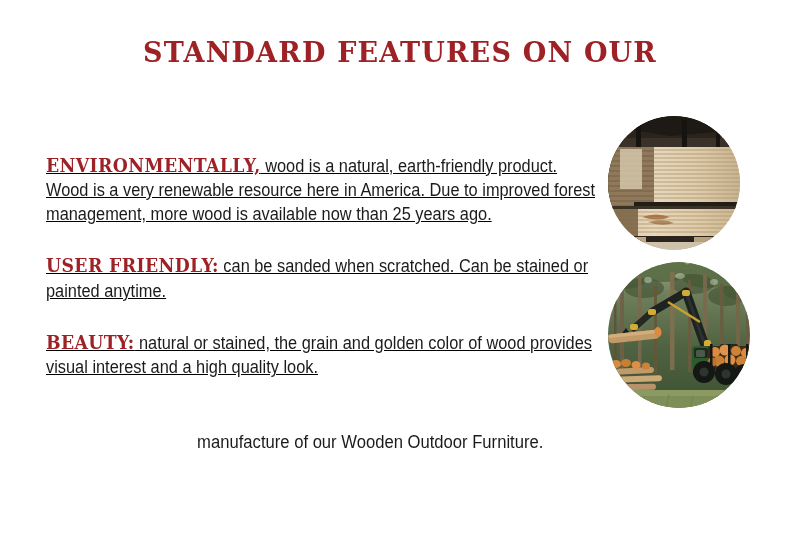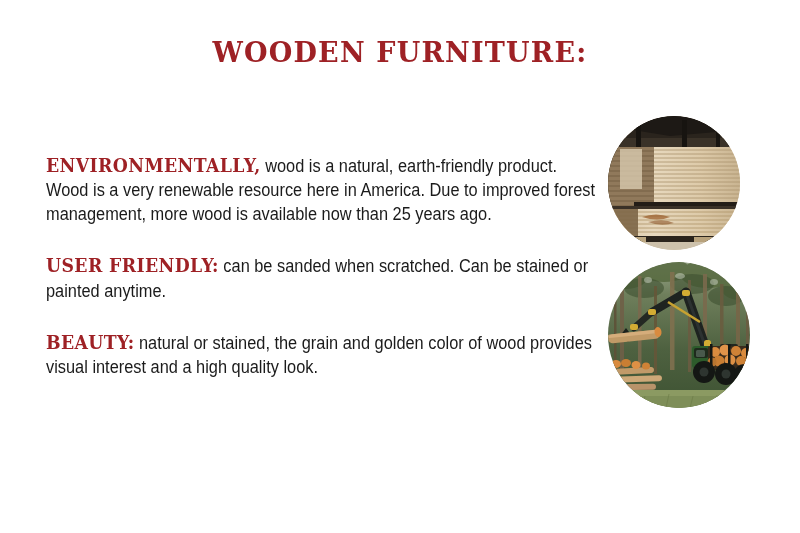--- a/index.html
+++ b/index.html
@@ -40,20 +40,21 @@
     color: #9e2125;
     white-space: nowrap;
   }
 
   
   .body-col {
     position: absolute;
     left: 46px;
     top: 136px;
     width: 552px;
+    text-decoration: underline;
   }
 
   .para {
     font-family: "Liberation Sans", sans-serif;
     font-size: 17.5px;
     line-height: 24.3px;
     color: #1b1b1b;
     text-align: left;
     transform: scaleX(0.935);
     transform-origin: left top;
@@ -116,40 +117,41 @@
     height: 146px;
   }
   .photo svg { display: block; width: 100%; height: 100%; }
 </style>
 </head>
 <body>
 
 <div class="page">
 
   <div class="title-block">
-    <div class="title-line">WOODEN FURNITURE:</div>
+    <div class="title-line">STANDARD FEATURES ON OUR</div>
   </div>
 
   <div class="body-col">
 
     <p class="para p1">
       <span class="lead">ENVIRONMENTALLY,</span><span> wood is a natural, earth-friendly product. Wood is a very renewable resource here in America. Due to improved forest management, more wood is available now than 25 years ago.</span>
     </p>
 
     <p class="para p2">
       <span class="lead">USER FRIENDLY:</span><span> can be sanded when scratched. Can be stained or painted anytime.</span>
     </p>
 
     <p class="para p3">
       <span class="lead">BEAUTY:</span><span> natural or stained, the grain and golden color of wood provides visual interest and a high quality look.</span>
     </p>
 
   </div>
 
   <div class="footer-block">
+    <div class="footer-line"><span class="sw">manufacture of our Wooden Outdoor Furniture.</span></div>
   </div>
 
   <div class="photo" id="photo-lumber">
     <svg viewBox="0 0 132 134" preserveAspectRatio="xMidYMid slice">
       <defs>
         <clipPath id="clipA">
             <circle cx="66" cy="67" r="67"></circle>
           </clipPath>
         <linearGradient id="boardGrad" x1="0" y1="0" x2="1" y2="0">
           <stop offset="0%" stop-color="#d8c4a4"></stop>

